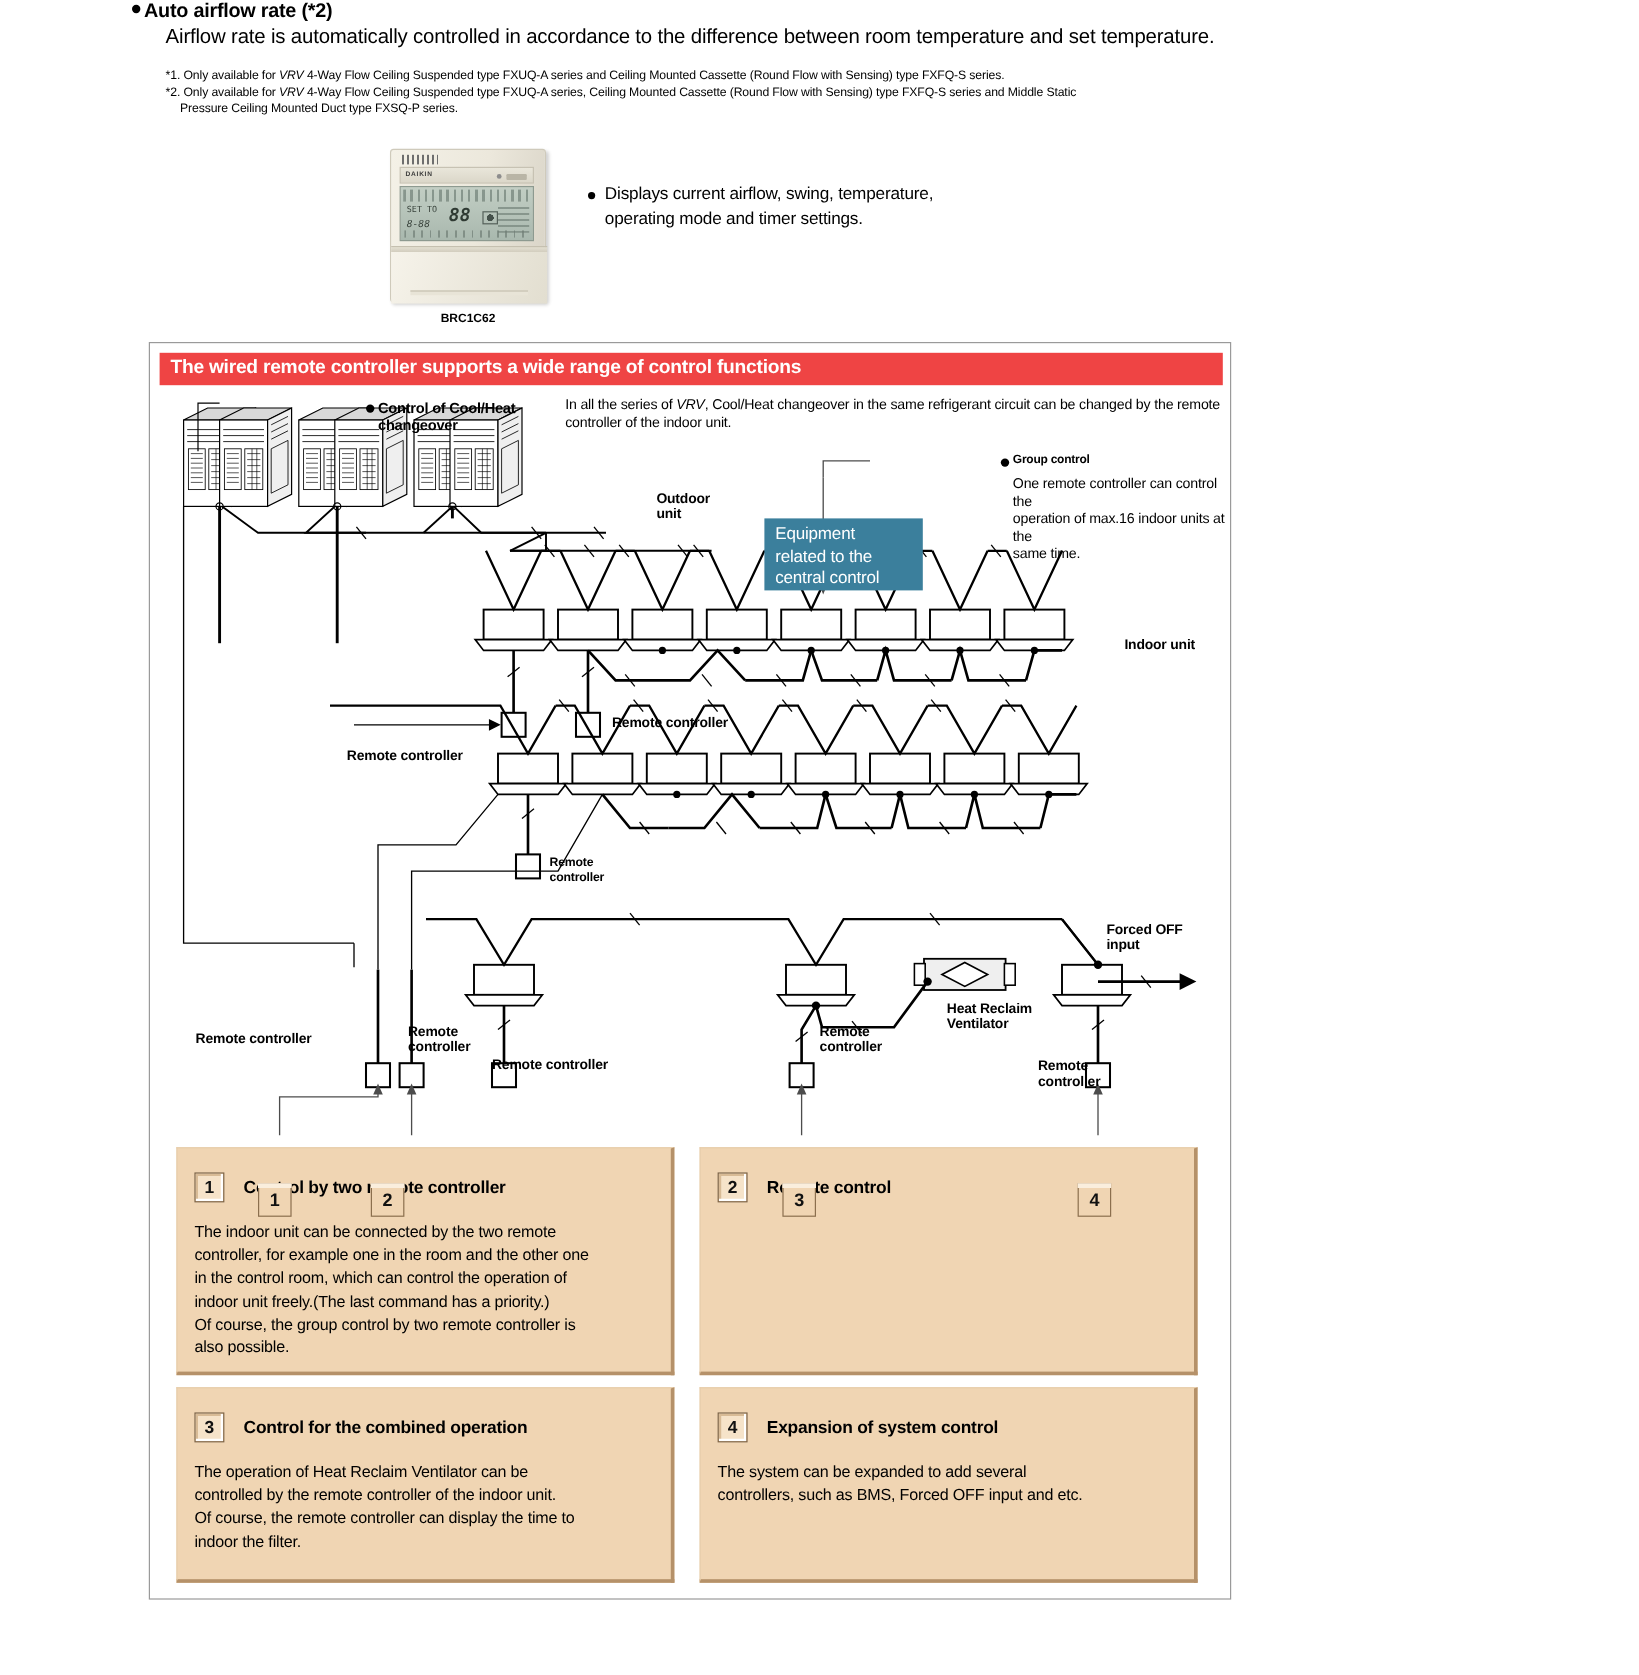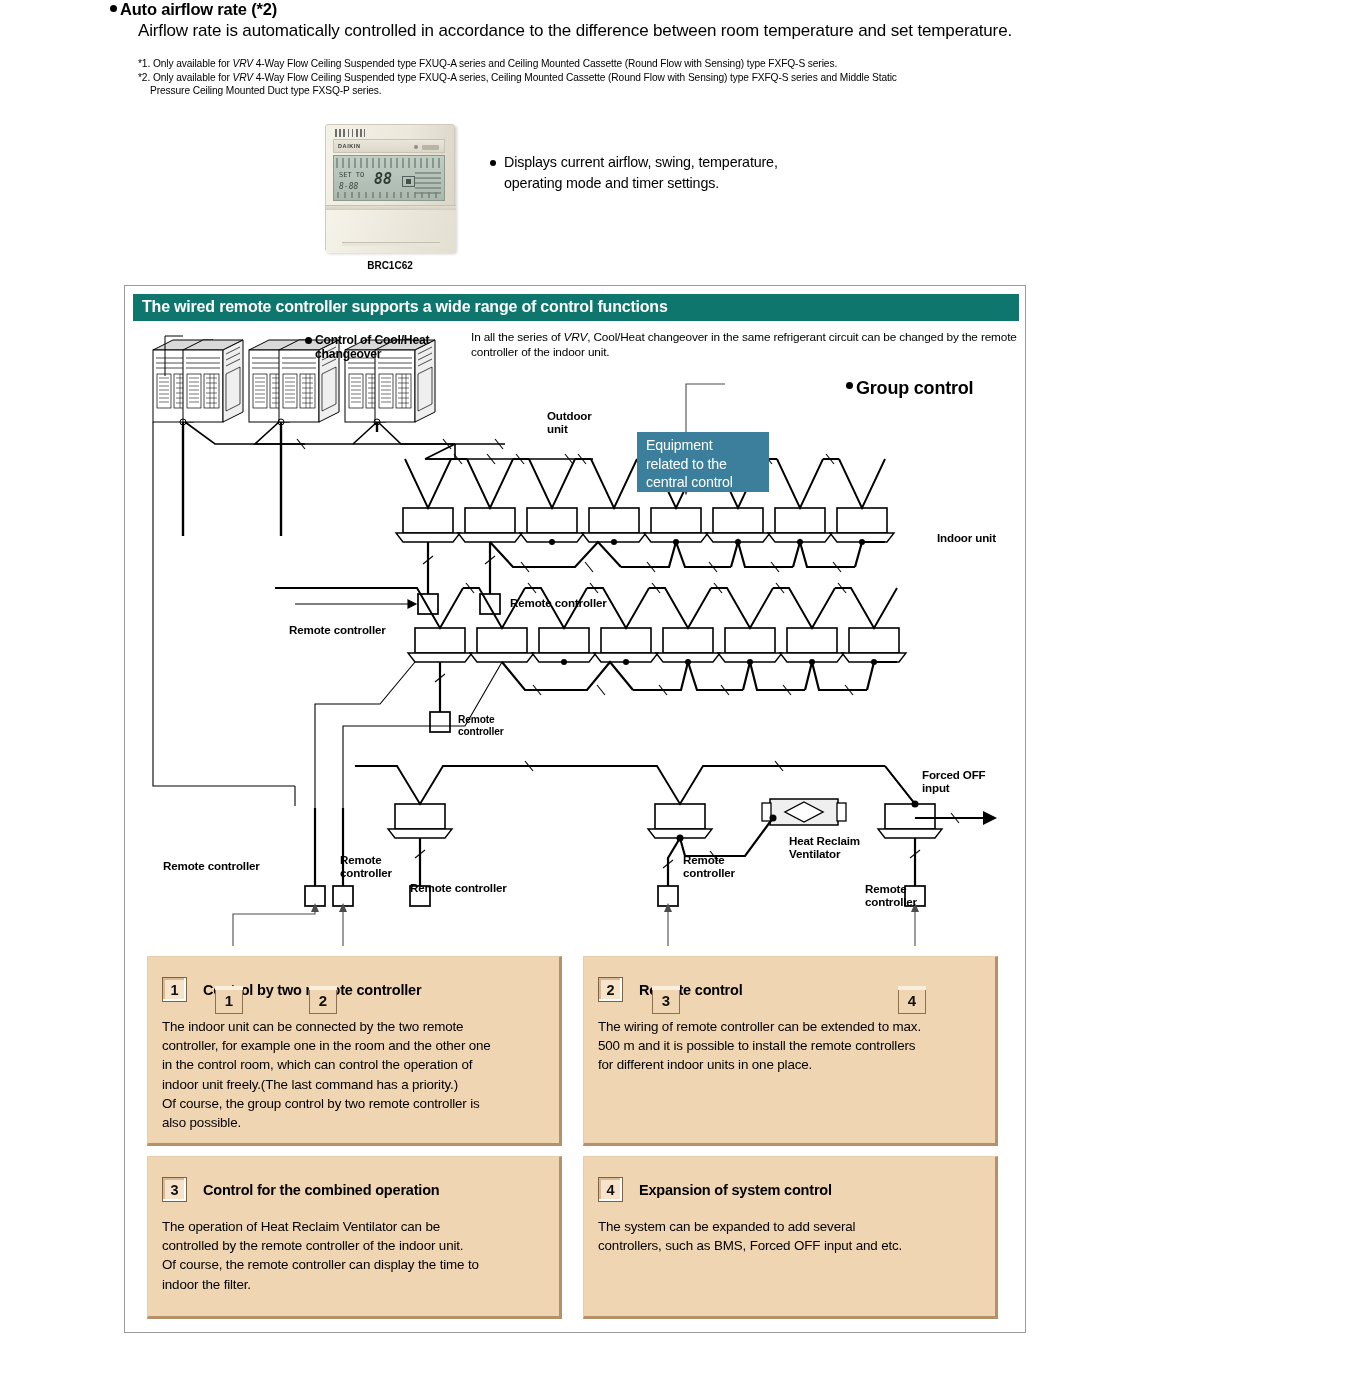--- a/index.html
+++ b/index.html
@@ -142,21 +142,21 @@
   .callout-note .n2 { display: block; padding-left: 8px; }
 
   
   #main-panel {
     position: absolute; left: 124px; top: 285px;
     width: 902px; height: 1048px;
     border: 1px solid #9a9a9a; background: #fff;
   }
   #panel-header {
     position: absolute; left: 8px; top: 8px; width: 886px; height: 27px;
-    background: #0f766e;
+    background: #ef4444;
   }
   #panel-header .t {
     position: absolute; left: 9px; top: 4px;
     color: #fff; font-size: 16px; font-weight: bold; letter-spacing: -0.2px;
     white-space: nowrap;
   }
 
   
   #diagram { position: absolute; left: 0; top: 40px; width: 902px; height: 610px; }
   #diagram svg { display: block; }
@@ -179,21 +179,21 @@
     position: absolute; left: 190px; top: 333px;
     font-size: 12.2px; font-weight: bold; line-height: 13.5px; letter-spacing: -0.2px;
   }
   .cool-heat-head .dot {
     position: absolute; left: -10px; top: 3px;
     width: 7px; height: 7px; border-radius: 50%; background: #000;
   }
 
   .group-head {
     position: absolute; left: 716px; top: 391px;
-    font-size: 18px; font-weight: bold; letter-spacing: -0.2px; white-space: nowrap; margin-left: 12px;
+    font-size: 10px; font-weight: bold; letter-spacing: -0.2px; white-space: nowrap;
   }
   .group-head .dot {
     position: absolute; left: -10px; top: 4px;
     width: 7px; height: 7px; border-radius: 50%; background: #000;
   }
 
   #equip-box {
     position: absolute; left: 512px; top: 404px;
     width: 132px; height: 60px; background: #3b7f9c;
     padding: 4px 0 0 9px;
@@ -655,20 +655,25 @@
     <div id="equip-box" style="position:absolute; left:512px; top:106px;">
       <div>Equipment</div>
       <div>related to the</div>
       <div>central control</div>
     </div>
 
     <div class="group-head" style="left:719px; top:52px;">
       <span class="dot"></span>
       <span>Group control</span>
     </div>
+    <div class="lbl-reg" style="left:719px; top:70px;">
+      <span>One remote controller can control the</span><br>
+      <span>operation of max.16 indoor units at the</span><br>
+      <span>same time.</span>
+    </div>
 
     <div class="lbl" style="left:784px; top:205px;padding-left:28px;">Indoor unit</div>
 
     <div class="lbl" style="left:385px; top:270px;">Remote controller</div>
     <div class="lbl" style="left:164px; top:297px;">Remote controller</div>
 
     <div class="lbl-sm" style="left:333px; top:388px;">
       <span>Remote</span><br><span>controller</span>
     </div>
 
@@ -732,25 +737,20 @@
       <span class="ln">Of course, the group control by two remote controller is</span>
       <span class="ln">also possible.</span>
     </div>
   </div>
 
   <div class="card" style="left:458px; top:670px; width:415px; height:190px;">
     <div class="card-head">
       <div class="card-num">2</div>
       <div class="card-title">Remote control</div>
     </div>
-    <div class="card-body">
-      <span class="ln">The wiring of remote controller can be extended to max.</span>
-      <span class="ln">500 m and it is possible to install the remote controllers</span>
-      <span class="ln">for different indoor units in one place.</span>
-    </div>
   </div>
 
   <div class="card" style="left:22px; top:870px; width:415px; height:163px;">
     <div class="card-head">
       <div class="card-num">3</div>
       <div class="card-title">Control for the combined operation</div>
     </div>
     <div class="card-body">
       <span class="ln">The operation of Heat Reclaim Ventilator can be</span>
       <span class="ln">controlled by the remote controller of the indoor unit.</span>

